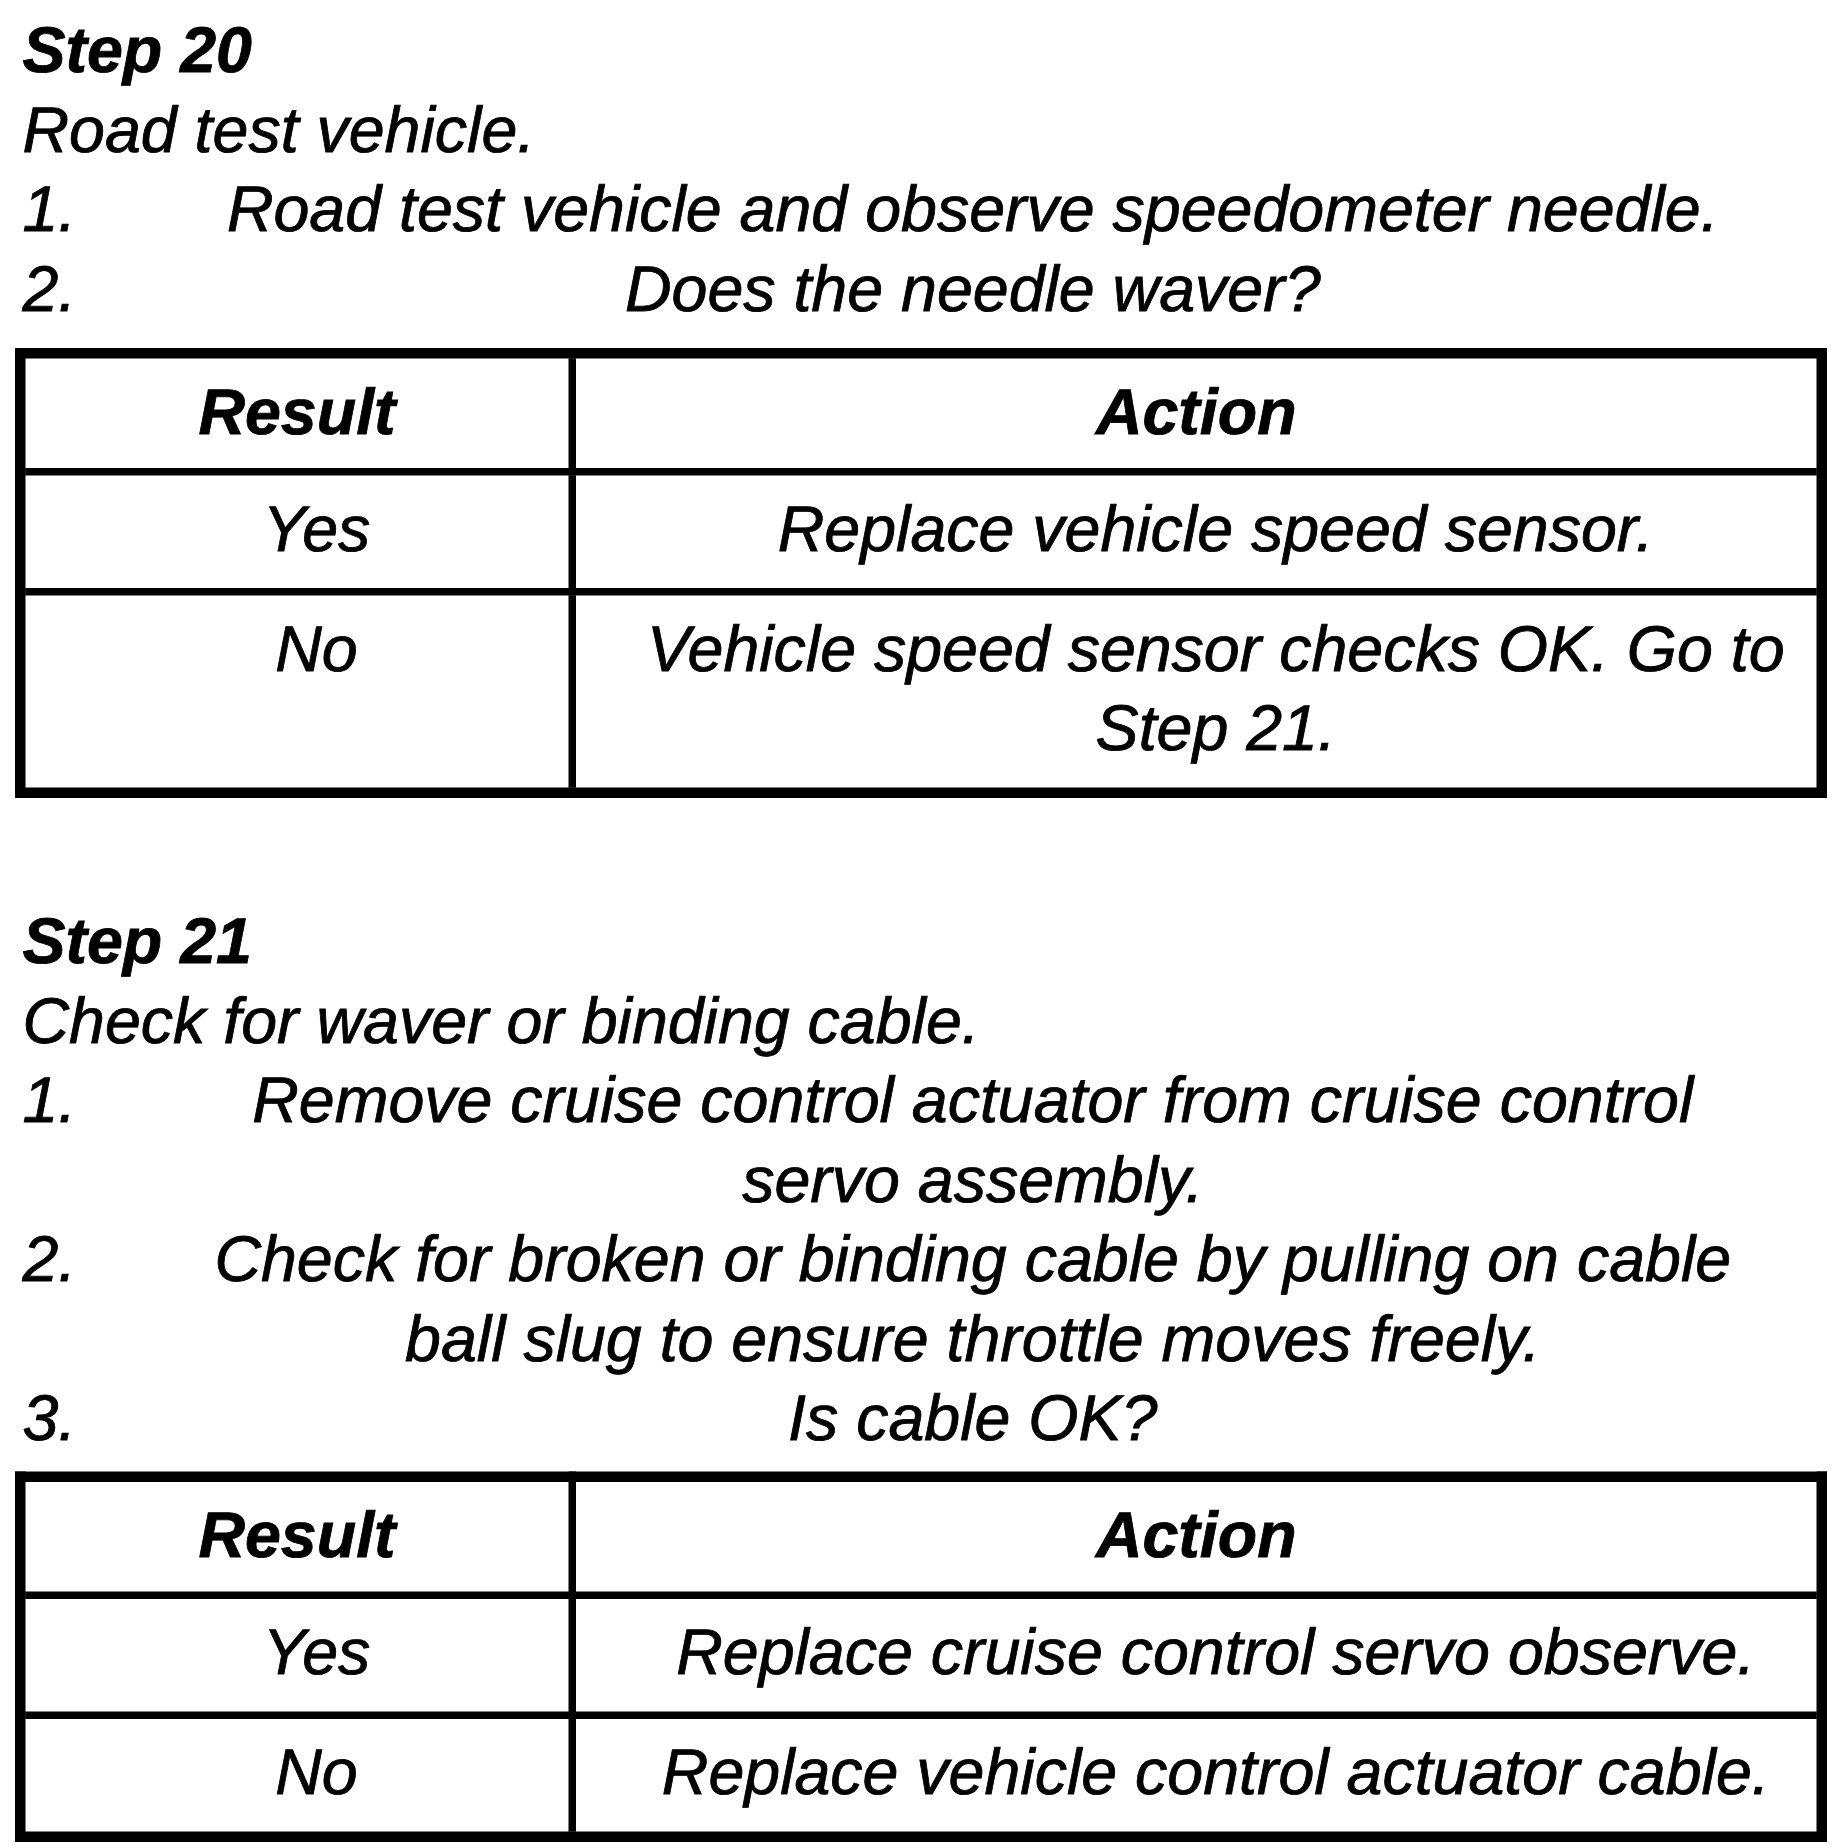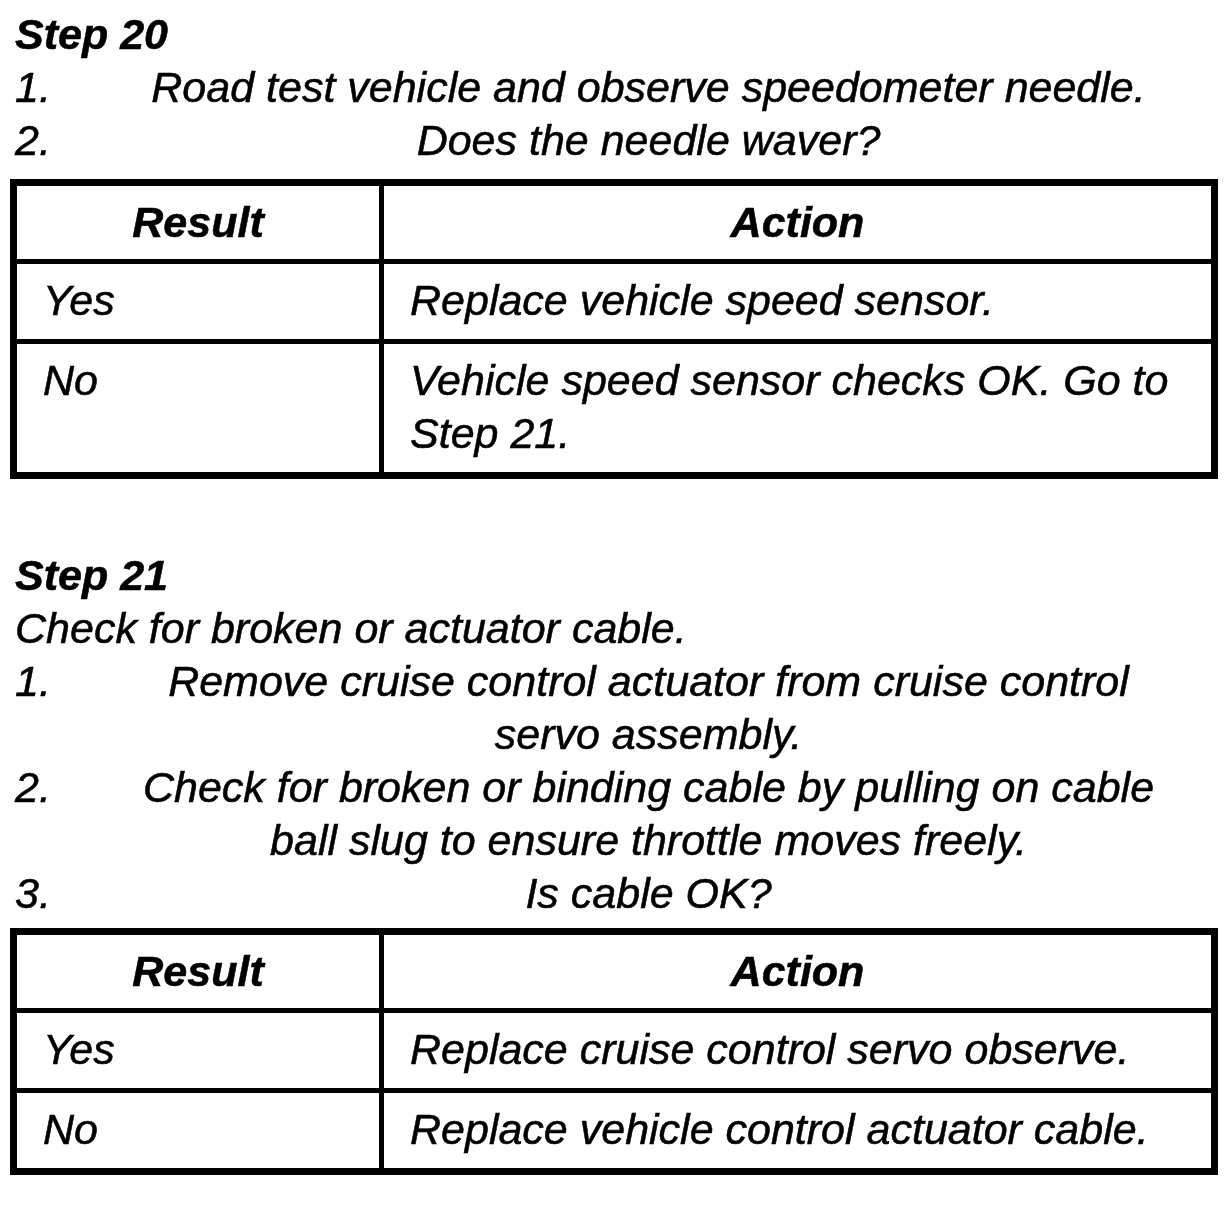--- a/index.html
+++ b/index.html
@@ -55,34 +55,35 @@
     border: 5px solid #000000;
     vertical-align: top;
   }
   table.result-table { border: 7px solid #000000; }
   table.result-table th {
     font-weight: 700;
     text-align: center;
     padding: 10px 0;
   }
   table.result-table td {
-    text-align: left;
+    text-align: center;
     padding: 10px 0 12px 26px;
     white-space: pre-line;
   }
   .section-step21 { margin-top: 70px; }
   .section-step21 table.result-table { margin-top: 8px; }
 </style>
 </head>
 <body>
 
 <div class="page">
 
   <section class="section-step20">
     <h2 class="step-title">Step 20</h2>
+    <p class="intro">Road test vehicle.</p>
 
     <div class="num-item">
       <span class="num">1.</span>
       <span class="text">Road test vehicle and observe speedometer needle.</span>
     </div>
     <div class="num-item">
       <span class="num">2.</span>
       <span class="text">Does the needle waver?</span>
     </div>
 
@@ -106,21 +107,21 @@
           <td>No</td>
           <td>Vehicle speed sensor checks OK. Go to
 Step 21.</td>
         </tr>
       </tbody>
     </table>
   </section>
 
   <section class="section-step21">
     <h2 class="step-title">Step 21</h2>
-    <p class="intro">Check for broken or actuator cable.</p>
+    <p class="intro">Check for waver or binding cable.</p>
 
     <div class="num-item">
       <span class="num">1.</span>
       <span class="text">Remove cruise control actuator from cruise control
 servo assembly.</span>
     </div>
     <div class="num-item">
       <span class="num">2.</span>
       <span class="text">Check for broken or binding cable by pulling on cable
 ball slug to ensure throttle moves freely.</span>

